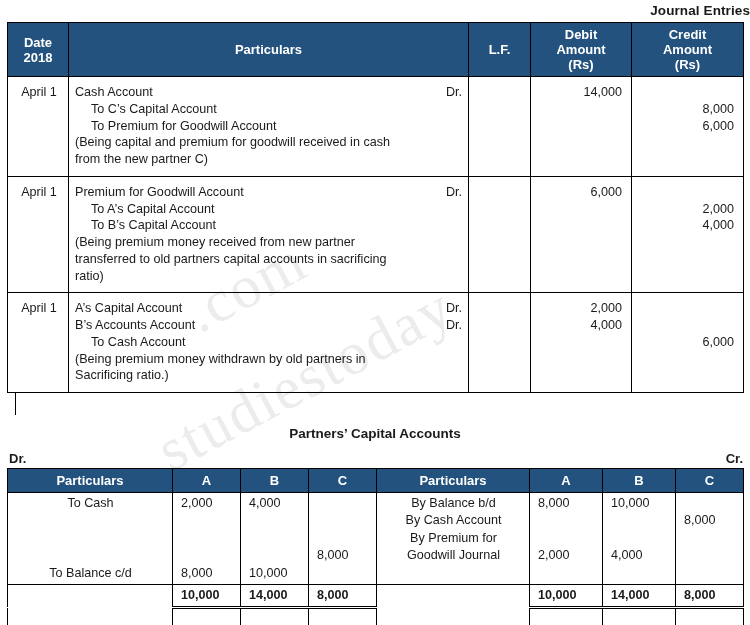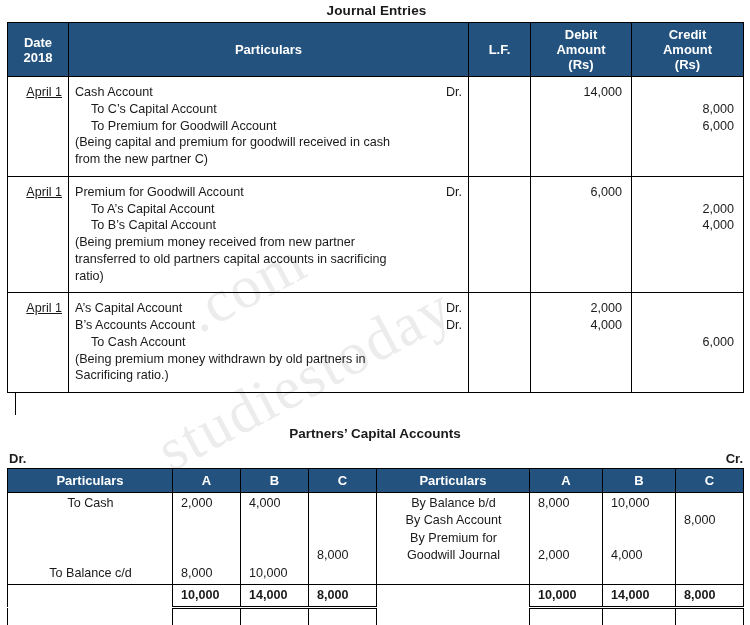--- a/index.html
+++ b/index.html
@@ -33,21 +33,21 @@
     white-space: nowrap;
     letter-spacing: 2px;
   }
   .watermark span { display:block; }
   .wm2 { margin-top: 40px; margin-left: -90px; }
 
   .page { position: relative; z-index: 2; }
 
   
   .doc-title {
-    text-align: center;
+    text-align: right;
     font-weight: bold;
     font-size: 13.5px;
     letter-spacing: .1px;
     padding: 3px 0 4px 3px;
     border-radius: 9px;
   }
   .ledger-title {
     text-align: center;
     font-weight: bold;
     font-size: 13.5px;
@@ -74,21 +74,21 @@
     text-align: center;
     vertical-align: middle;
     border-color: #000;
     line-height: 1.16;
     font-size: 13px;
     padding: 4px 2px;
   }
 
   
   .journal td { padding: 7px 6px 8px 6px; line-height: 1.33; }
-  .j-date { text-align: right; white-space: nowrap; padding-left: 8px !important; text-decoration: underline; }
+  .j-date { text-align: center; white-space: nowrap; padding-left: 8px !important; }
   .j-part { position: relative; }
   .j-amt  { text-align: right; padding-right: 9px !important; }
   .j-lf   { }
 
   .acct-line { display: flex; justify-content: space-between; }
   .acct-line .dr { padding-left: 12px; }
   .indent1 { padding-left: 16px; }
   .narr { }
 
   .amt-line { display: block; text-align: right; }

